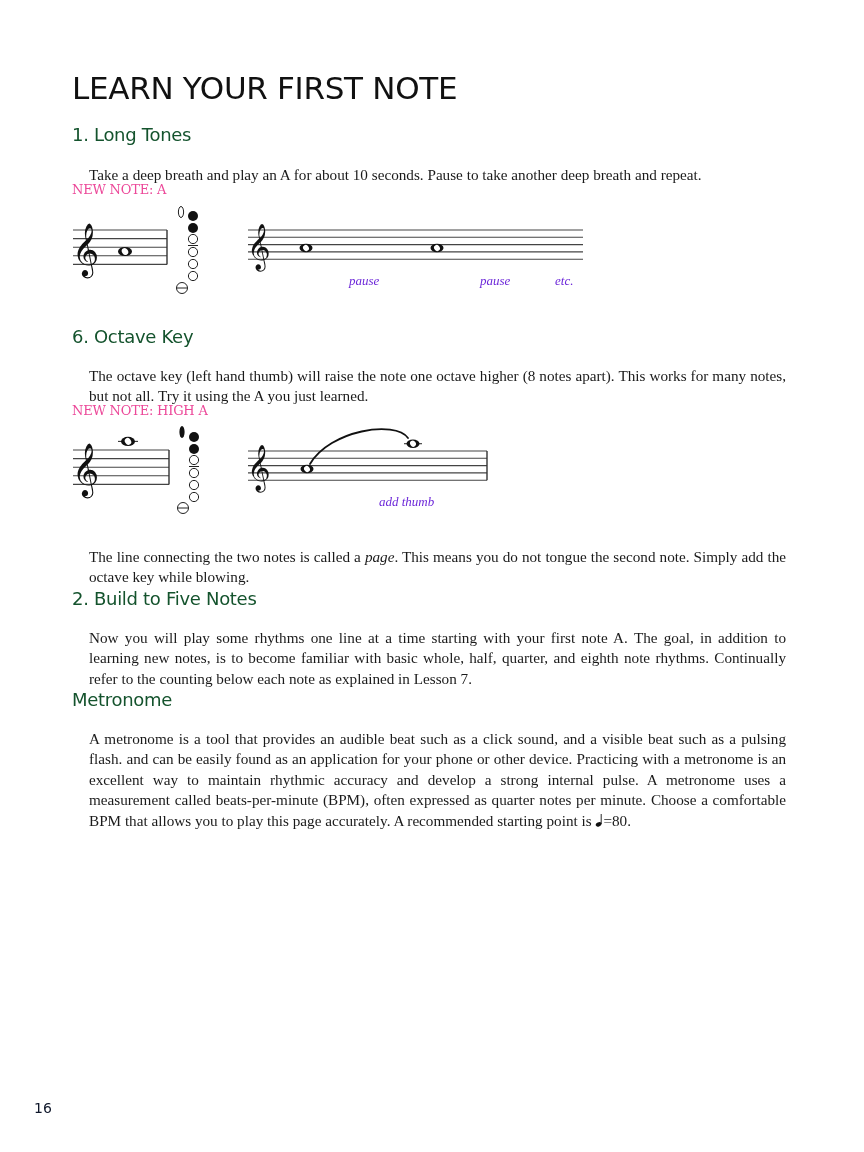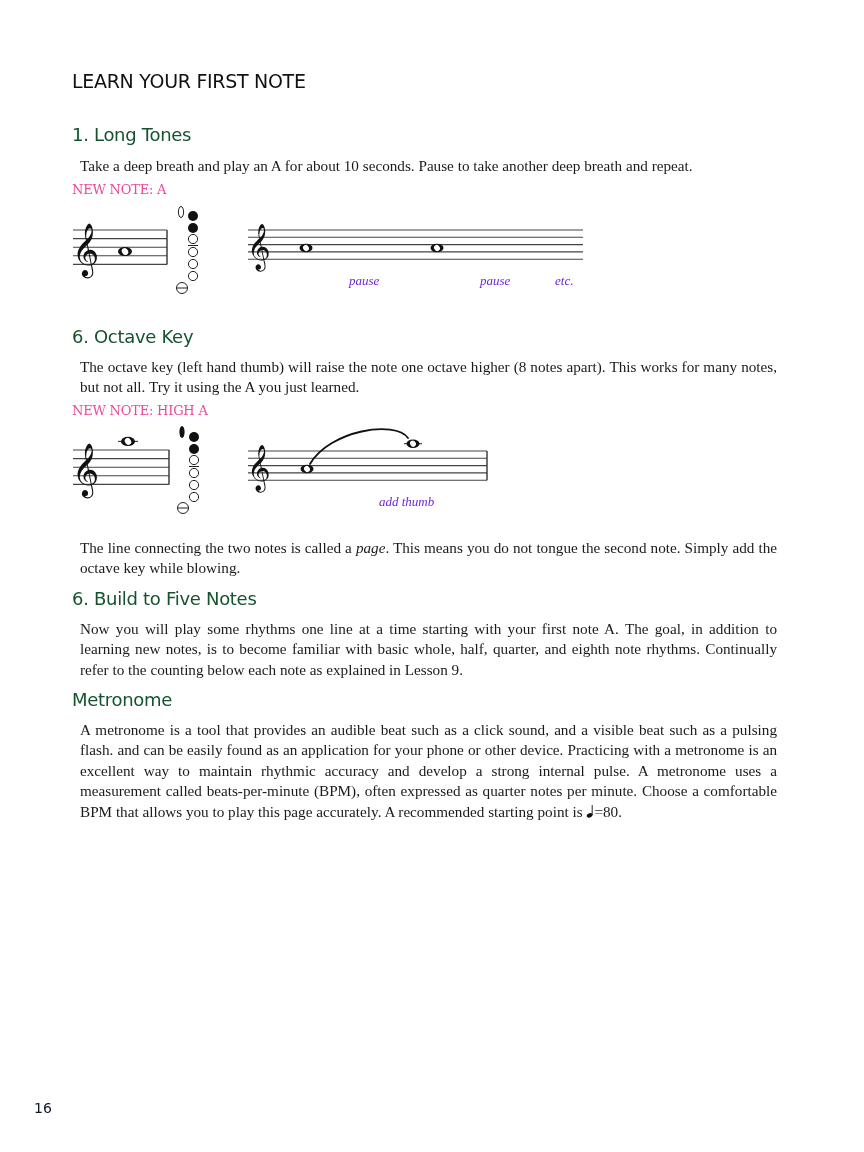--- a/index.html
+++ b/index.html
@@ -1,20 +1,20 @@
 <!DOCTYPE html>
 <html><head>
   <meta charset="utf-8">
   <style>
     html, body { margin: 0; padding: 0; background: #ffffff; }
     body { width: 864px; height: 1152px; position: relative; overflow: hidden; color: #1a1a1a; }
     .abs { position: absolute; }
-    .h1 { left: 72px; top: 70px; font-family: "DejaVu Sans", sans-serif; font-size: 19px; font-weight: 400; letter-spacing: -0.3px; color: #111; margin: 0; white-space: nowrap; }
+    .h1 { left: 72px; top: 70px; font-family: "DejaVu Sans", sans-serif; font-size: 31px; font-weight: 400; letter-spacing: -0.3px; color: #111; margin: 0; white-space: nowrap; }
     .h2 { font-family: "DejaVu Sans", sans-serif; font-size: 18px; font-weight: 400; letter-spacing: -0.3px; color: #14532d; margin: 0; white-space: nowrap; left: 72px; }
-    .body-text { font-family: "Liberation Serif", serif; font-size: 15.2px; line-height: 20.4px; color: #1a1a1a; left: 72px; width: 697px; text-align: justify; margin: 8px; }
+    .body-text { font-family: "Liberation Serif", serif; font-size: 15.2px; line-height: 20.4px; color: #1a1a1a; left: 72px; width: 697px; text-align: justify; margin: 17px; }
     .body-text.oneline { text-align: left; white-space: nowrap; }
     .label { font-family: "DejaVu Serif", serif; font-size: 13px; font-weight: 400; color: #ec4899; left: 72px; letter-spacing: -0.2px; white-space: nowrap; margin: 0; }
     .caption { font-family: "Liberation Serif", serif; font-style: italic; font-size: 13px; color: #6d28d9; white-space: nowrap; }
     .page-num { left: 34px; top: 1100px; font-family: "DejaVu Sans", sans-serif; font-size: 14px; color: #0f172a; }
     svg.music { position: absolute; left: 0; top: 0; overflow: visible; }
     .staff-line { stroke: #444; stroke-width: 1.1; }
     .barline { stroke: #333; stroke-width: 1.4; }
     .clef { font-family: "DejaVu Sans", sans-serif; fill: #111; }
     em.slur-word { font-style: italic; }
   </style>
@@ -127,22 +127,22 @@
 <span class="abs caption" style="left:555px; top:273px;">etc.</span>
 
 <h2 class="abs h2" style="top:326px;">6. Octave Key</h2>
 <p class="abs body-text" style="top:349px;">The octave key (left hand thumb) will raise the note one octave higher (8 notes apart). This works for many notes, but not all. Try it using the A you just learned.</p>
 <p class="abs label" style="top:403px;">NEW NOTE: HIGH A</p>
 
 <span class="abs caption" style="left:379px; top:494px;">add thumb</span>
 
 <p class="abs body-text" style="top:530px;"><span>The line connecting the two notes is called a </span><em class="slur-word">page</em><span>. This means you do not tongue the second note. Simply add the octave key while blowing.</span></p>
 
-<h2 class="abs h2" style="top:588px;">6. Build to Five Notes</h2>
-<p class="abs body-text" style="top:611px;">Now you will play some rhythms one line at a time starting with your first note A. The goal, in addition to learning new notes, is to become familiar with basic whole, half, quarter, and eighth note rhythms. Continually refer to the counting below each note as explained in Lesson 9.</p>
+<h2 class="abs h2" style="top:588px;">2. Build to Five Notes</h2>
+<p class="abs body-text" style="top:611px;">Now you will play some rhythms one line at a time starting with your first note A. The goal, in addition to learning new notes, is to become familiar with basic whole, half, quarter, and eighth note rhythms. Continually refer to the counting below each note as explained in Lesson 7.</p>
 
 <h2 class="abs h2" style="top:689px;">Metronome</h2>
 <p class="abs body-text" style="top:712px;"><span>A metronome is a tool that provides an audible beat such as a click sound, and a visible beat such as a pulsing flash. and can be easily found as an application for your phone or other device. Practicing with a metronome is an excellent way to maintain rhythmic accuracy and develop a strong internal pulse. A metronome uses a measurement called beats-per-minute (BPM), often expressed as quarter notes per minute. Choose a comfortable BPM that allows you to play this page accurately. A recommended starting point is </span><svg width="8" height="14" viewBox="0 0 8 14" style="vertical-align:-1px;">
       <line x1="6.2" y1="1" x2="6.2" y2="11" stroke="#111" stroke-width="0.9"></line>
       <ellipse cx="3.6" cy="11.3" rx="3" ry="2.1" fill="#111" transform="rotate(-25 3.6 11.3)"></ellipse>
     </svg><span>=80.</span></p>
 
 <div class="abs page-num">16</div>
 
 </body></html>

